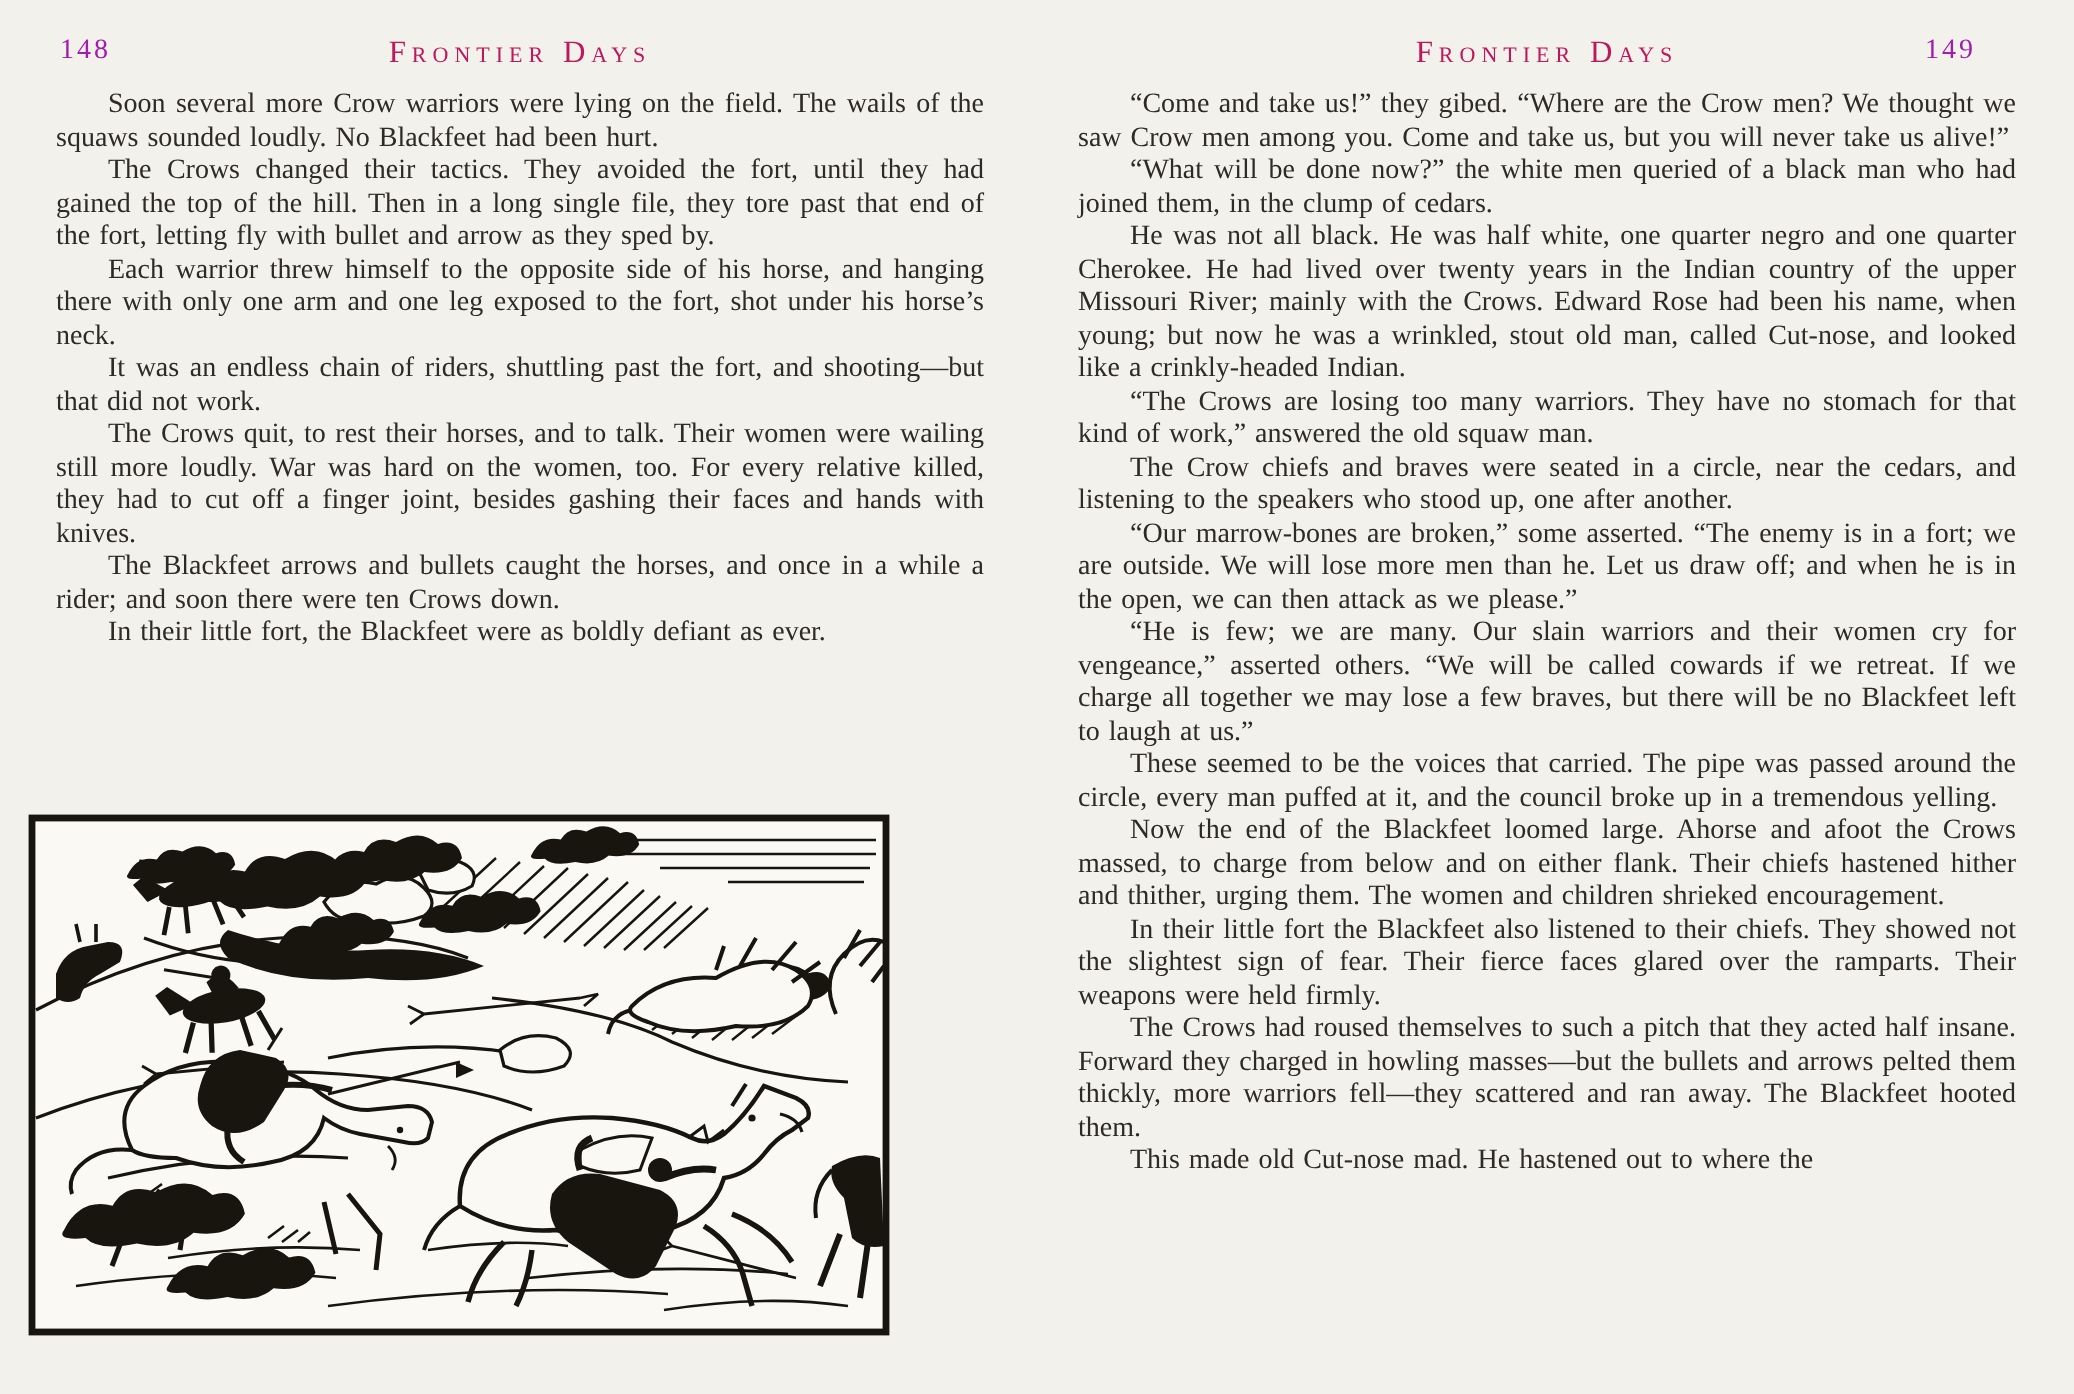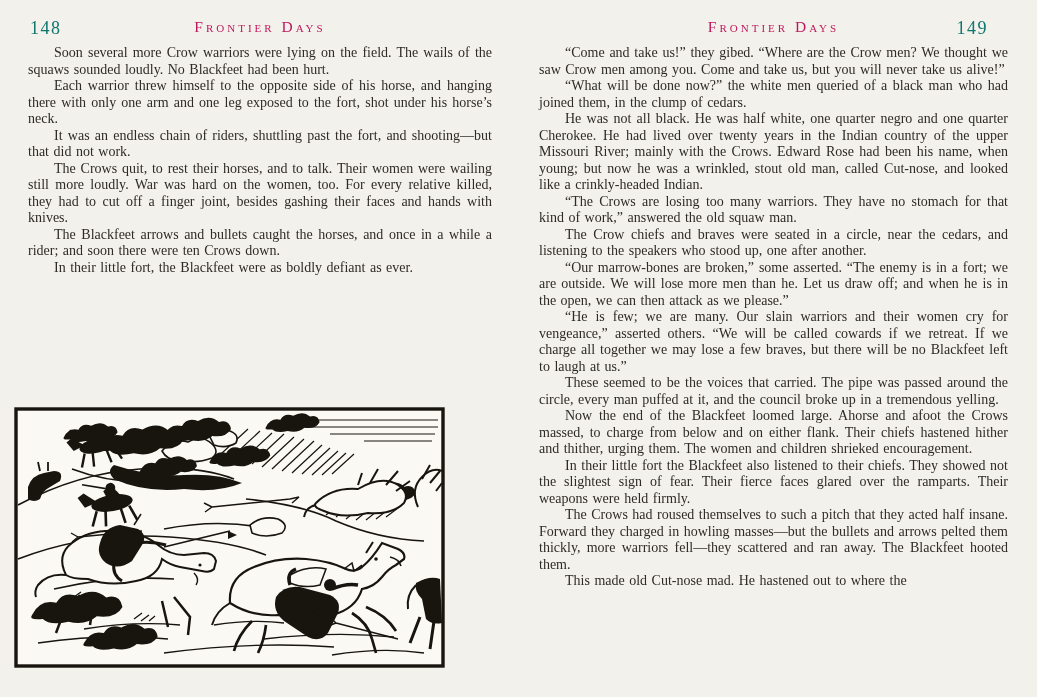--- a/index.html
+++ b/index.html
@@ -16,21 +16,21 @@
   .page-right{left:539px;width:469px;}
   .page-header{position:relative;height:22px;margin-bottom:5px;}
   .running-title{
     display:block;text-align:center;
     font-variant:small-caps;
     font-size:15.5px;letter-spacing:3px;
     color:#be185d;
   }
   .page-number{
     position:absolute;top:0;
-    font-size:18px;letter-spacing:1.5px;color:#0f766e;
+    font-size:14px;letter-spacing:1.5px;color:#a21caf;
   }
   .page-number.left{left:2px;}
   .page-number.right{right:20px;margin-left:20px;}
   .page-body p{
     margin:0;
     text-indent:26px;
     text-align:justify;
     font-size:14px;
     line-height:16.5px;
     word-spacing:1px;
@@ -46,20 +46,21 @@
 
 <div class="spread">
 
   <div class="page page-left">
     <div class="page-header">
       <span class="page-number left">148</span>
       <span class="running-title">Frontier Days</span>
     </div>
     <div class="page-body">
       <p>Soon several more Crow warriors were lying on the field.  The wails of the squaws sounded loudly.  No Blackfeet had been hurt.</p>
+      <p>The Crows changed their tactics.  They avoided the fort, until they had gained the top of the hill.  Then in a long single file, they tore past that end of the fort, letting fly with bullet and arrow as they sped by.</p>
       <p>Each warrior threw himself to the opposite side of his horse, and hanging there with only one arm and one leg exposed to the fort, shot under his horse’s neck.</p>
       <p>It was an endless chain of riders, shuttling past the fort, and shooting—but that did not work.</p>
       <p>The Crows quit, to rest their horses, and to talk.  Their women were wailing still more loudly.  War was hard on the women, too.  For every relative killed, they had to cut off a finger joint, besides gashing their faces and hands with knives.</p>
       <p>The Blackfeet arrows and bullets caught the horses, and once in a while a rider; and soon there were ten Crows down.</p>
       <p>In their little fort, the Blackfeet were as boldly defiant as ever.</p>
     </div>
   </div>
 
   <div class="illustration-frame">
     <svg viewBox="0 0 431 261" xmlns="http://www.w3.org/2000/svg">

